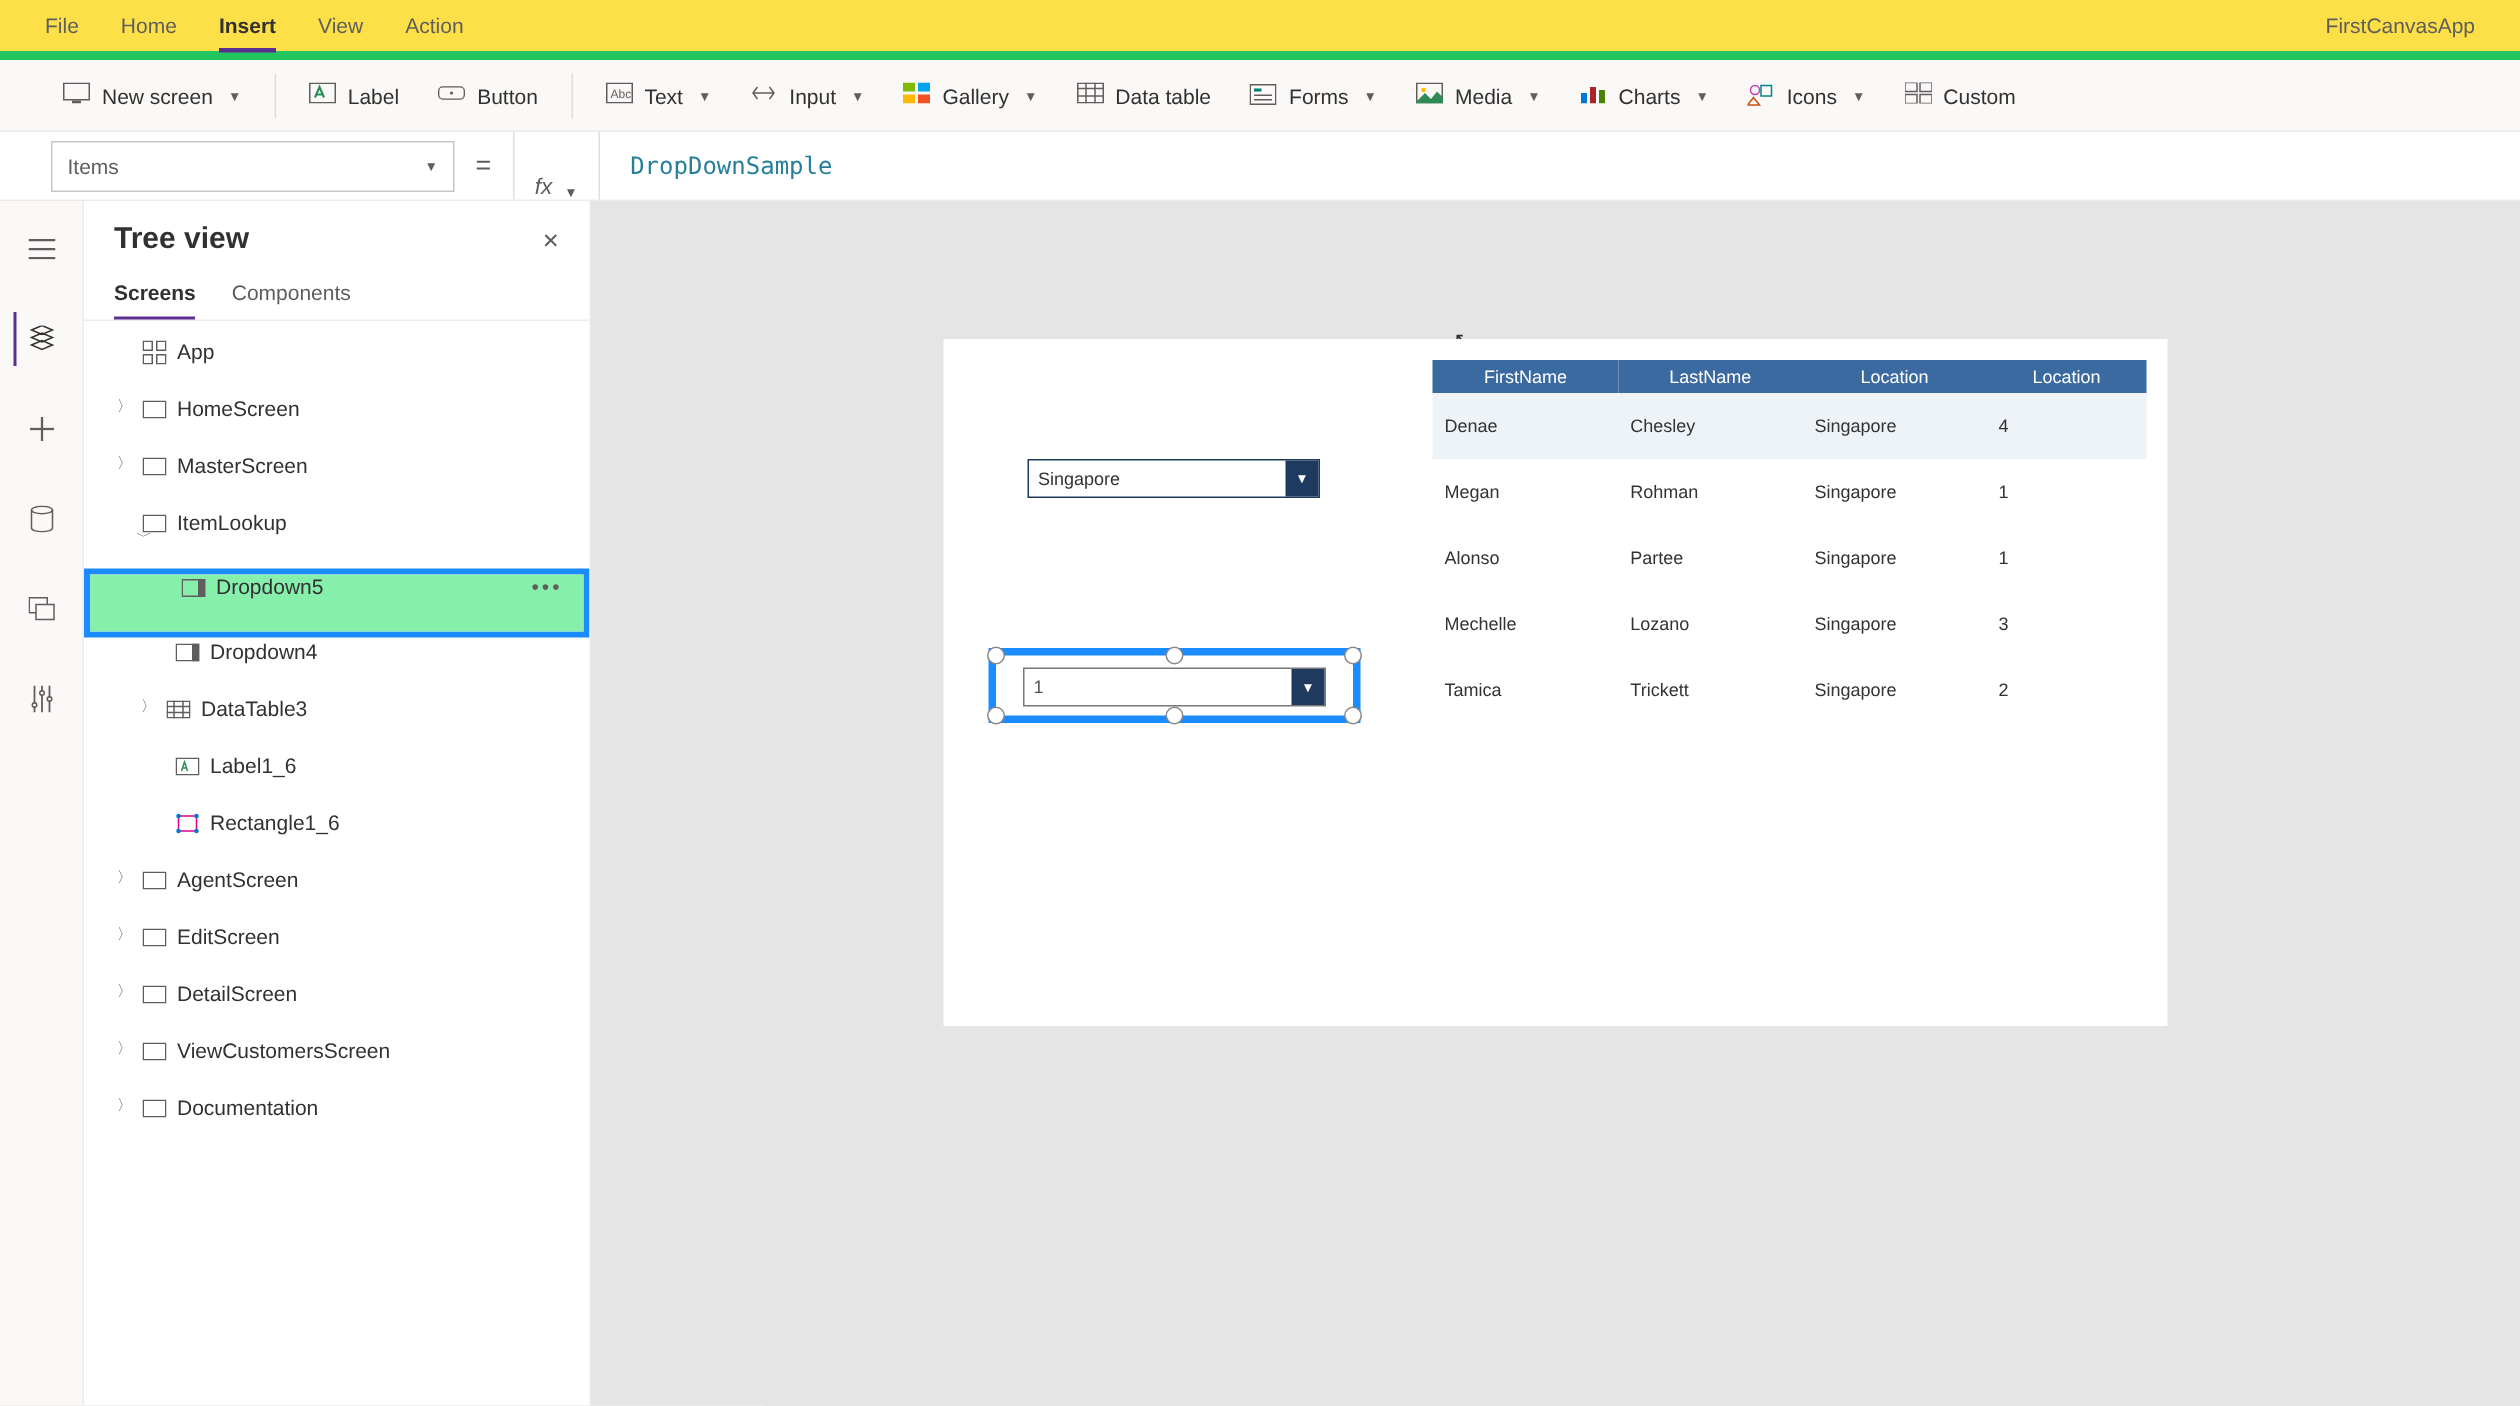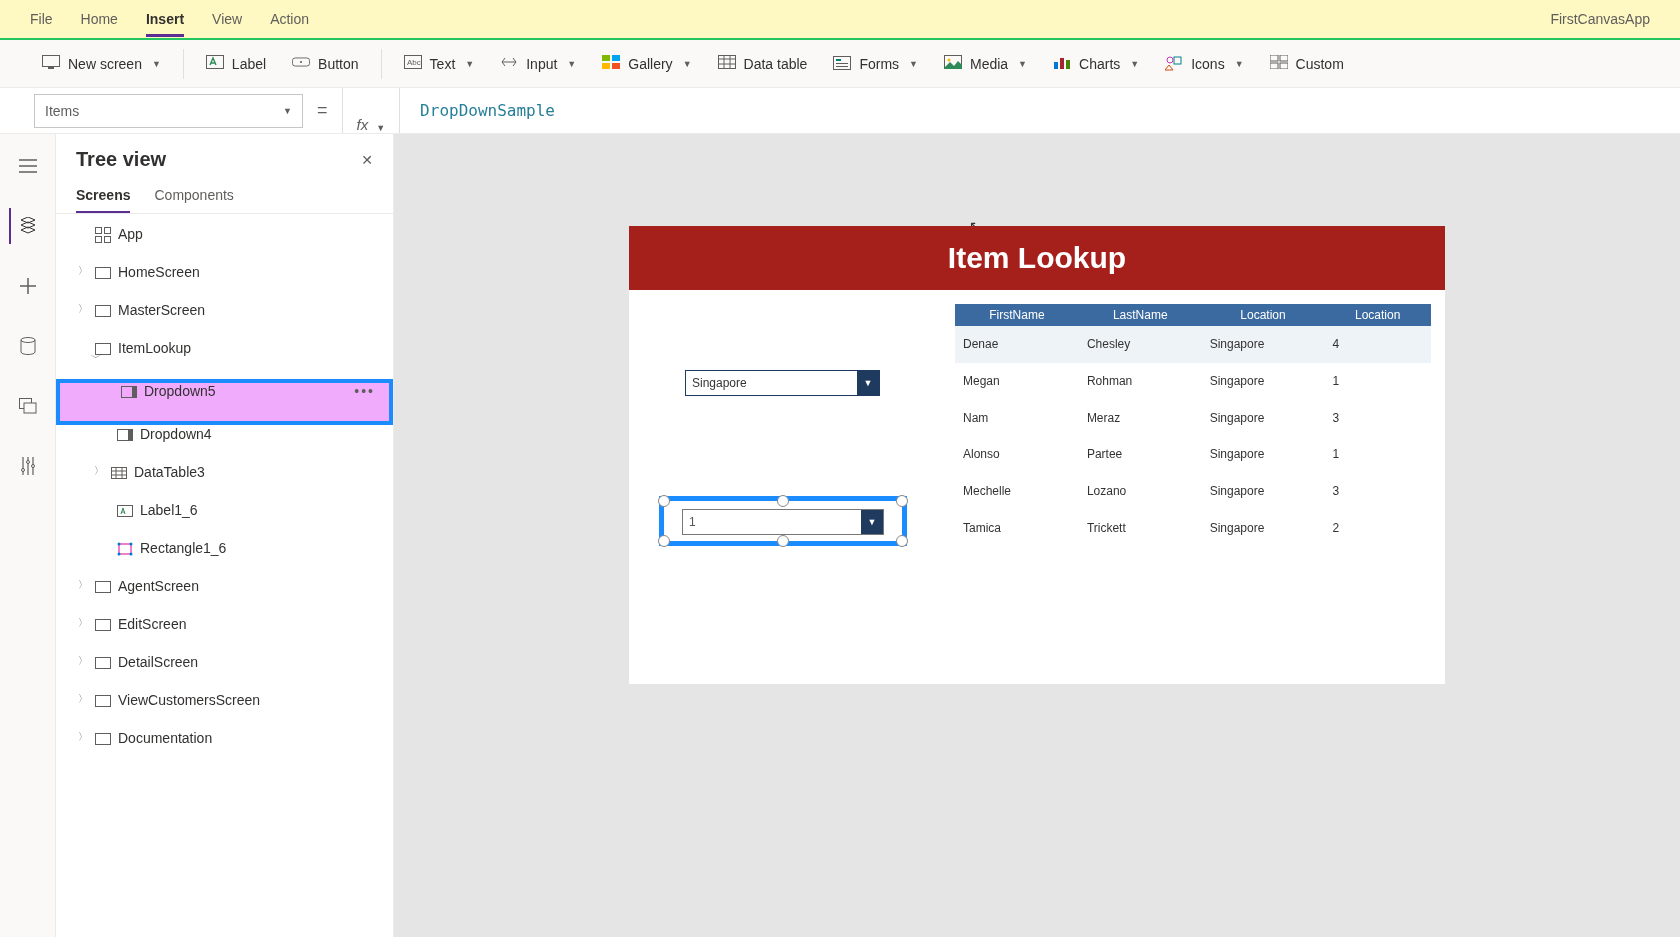--- a/index.html
+++ b/index.html
@@ -1,17 +1,17 @@
 <!DOCTYPE html>
 <html><head>
 <meta charset="utf-8">
 <style>
 *{box-sizing:border-box;margin:0;padding:0;font-family:"Segoe UI",Arial,sans-serif}
 body{background:#f3f2f1;width:1680px;height:937px;overflow:hidden;color:#323130}
-.top-menu{background:#fef9c3;border-bottom:2px solid #22c55e;height:40px;display:flex;align-items:center;padding:0 30px;justify-content:space-between}
+.top-menu{background:#fde047;border-bottom:6px solid #22c55e;height:40px;display:flex;align-items:center;padding:0 30px;justify-content:space-between}
 .top-menu-left{display:flex;gap:28px}
 .top-menu-item{font-size:14px;color:#605e5c;cursor:pointer;padding:10px 0}
 .top-menu-item.active{color:#323130;font-weight:600;border-bottom:3px solid #5c2e91;padding-bottom:7px}
 .app-name-right{font-size:14px;color:#605e5c}
 .ribbon{background:#faf9f8;border-bottom:1px solid #edebe9;height:48px;display:flex;align-items:center;padding:0 30px;gap:2px}
 .ribbon-btn{display:flex;align-items:center;gap:8px;padding:6px 12px;font-size:14px;color:#323130;cursor:pointer;border-radius:2px}
 .ribbon-sep{width:1px;height:30px;background:#e1dfdd;margin:0 8px}
 .ribbon-icon{width:18px;height:18px;display:inline-flex;justify-content:center}
 .chev{font-size:9px;color:#605e5c;margin-left:2px}
 .formula-row{background:#fff;border-bottom:1px solid #edebe9;height:46px;display:flex;align-items:center;padding:0 0 0 34px;gap:14px}
@@ -30,21 +30,21 @@
 .tree-tabs{display:flex;gap:24px;padding:0 20px;border-bottom:1px solid #edebe9;margin-bottom:12px}
 .tree-tab{font-size:14px;padding:8px 0;cursor:pointer;color:#605e5c}
 .tree-tab.active{color:#323130;font-weight:600;border-bottom:2px solid #5c2e91}
 .search-box{margin:4px 20px 10px;border:1px solid #8a8886;height:34px;display:flex;align-items:center;padding:0 10px;gap:8px}
 .search-box input{border:none;outline:none;font-size:14px;width:100%}
 .tree-row{display:flex;height:38px;padding:0 12px 0 20px;cursor:pointer;font-size:14px;color:#323130;position:relative}
 .tree-row .exp{width:14px;color:#605e5c;font-size:10px;text-align:center}
 .tree-row .ticon{width:18px;height:18px;margin:0 6px 0 4px;display:inline-flex;align-items:center;justify-content:center}
 .tree-row.indent-1{padding-left:36px}
 .tree-row.indent-2{padding-left:56px}
-.tree-row.selected{background:#f0abfc}
+.tree-row.selected{background:#86efac}
 .tree-row .more{position:absolute;right:14px;color:#605e5c;letter-spacing:2px}
 .highlight-box{border:4px solid #1a8cff;margin:1px 0;padding:0}
 .canvas-area{flex:1;background:#e5e5e5;position:relative;display:flex;justify-content:center;padding-top:92px}
 .app-screen{width:816px;height:458px;background:#fff;position:relative}
 .app-header{background:#a5201b;color:#fff;height:64px;display:flex;align-items:center;justify-content:center;font-size:30px;font-weight:700}
 .app-body{padding:14px 0 0 0;display:flex}
 .left-col{width:320px;padding-left:56px;padding-top:66px}
 .dd-ctrl{border:1px solid #1f3a5f;width:195px;height:26px;display:flex;align-items:center;justify-content:space-between;background:#fff;font-size:12px}
 .dd-ctrl .dd-text{padding-left:6px;color:#333}
 .dd-arrow{width:22px;height:100%;background:#1f3a5f;color:#fff;display:flex;align-items:center;justify-content:center;font-size:9px}
@@ -412,21 +412,20 @@
             <rect x="0.5" y="0.5" width="15" height="11" fill="none" stroke="#605e5c"></rect>
           </svg>
         </span>
         <span>Documentation</span>
       </div>
   </div>
 
   <div class="canvas-area">
     <div class="cursor">↖</div>
     <div class="app-screen">
-      <div class="app-header">Item Lookup</div>
       <div class="app-body">
         <div class="left-col">
           <div class="dd-ctrl">
             <span class="dd-text">Singapore</span>
             <span class="dd-arrow">▼</span>
           </div>
           <div class="sel-wrap">
             <div class="handle" style="top:-6px;left:-6px"></div>
             <div class="handle" style="top:-6px;left:calc(50% - 6px)"></div>
             <div class="handle" style="top:-6px;right:-6px"></div>
@@ -455,26 +454,20 @@
                 <td>Singapore</td>
                 <td>4</td>
               </tr>
             <tr>
                 <td>Megan</td>
                 <td>Rohman</td>
                 <td>Singapore</td>
                 <td>1</td>
               </tr>
             <tr>
-                <td>Nam</td>
-                <td>Meraz</td>
-                <td>Singapore</td>
-                <td>3</td>
-              </tr>
-            <tr>
                 <td>Alonso</td>
                 <td>Partee</td>
                 <td>Singapore</td>
                 <td>1</td>
               </tr>
             <tr>
                 <td>Mechelle</td>
                 <td>Lozano</td>
                 <td>Singapore</td>
                 <td>3</td>

